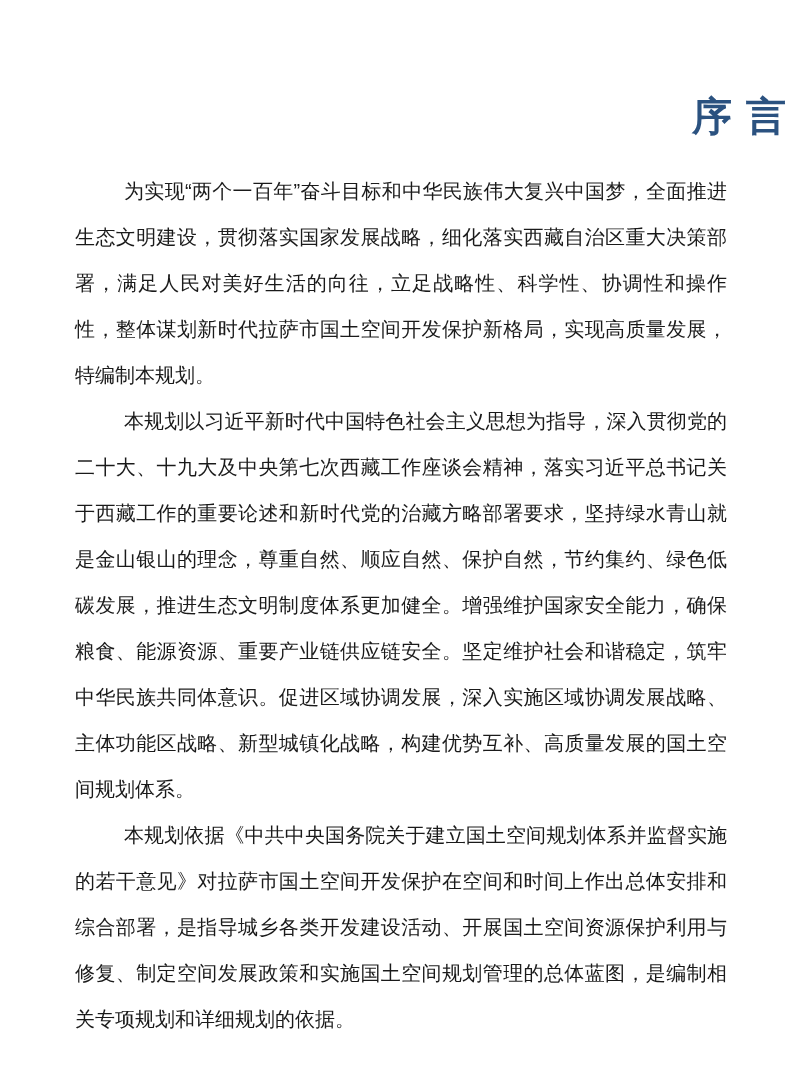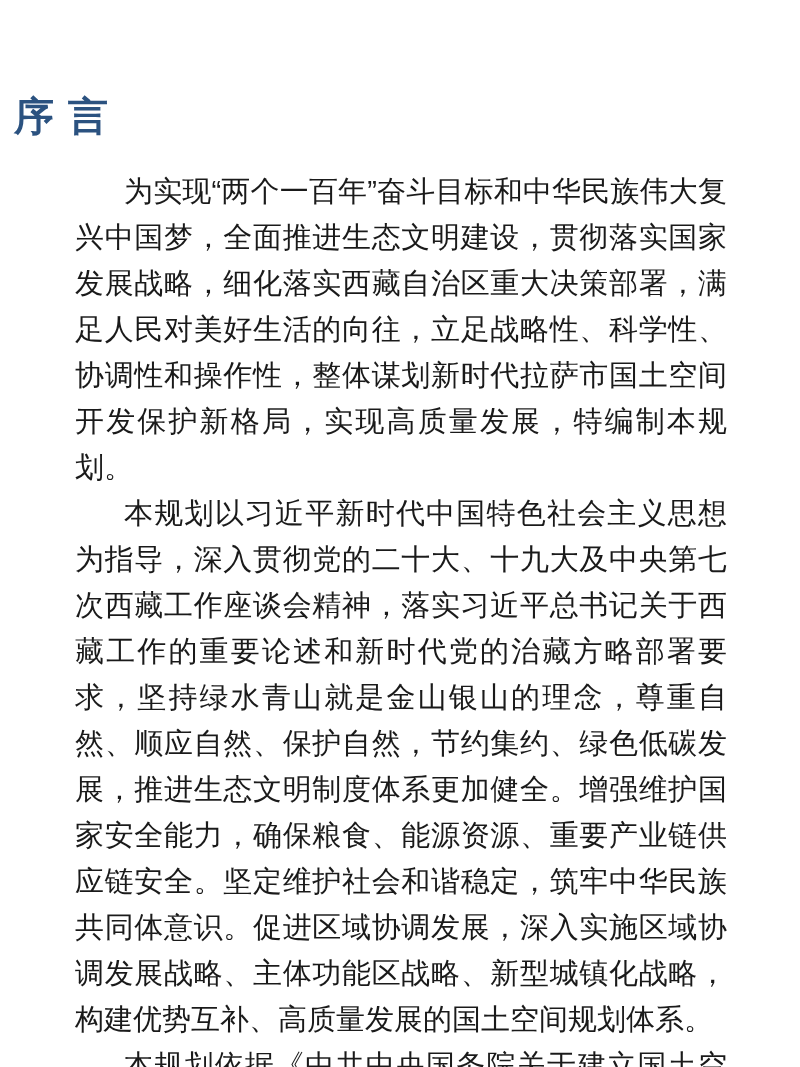--- a/index.html
+++ b/index.html
@@ -20,40 +20,40 @@
     overflow: hidden;
     margin: 0 auto;
     box-sizing: border-box;
   }
 
   .doc-title {
     position: absolute;
     top: 90px;
     left: 0;
     width: 800px;
-    text-align: left;
+    text-align: right;
     font-size: 40px;
     line-height: 52px;
     font-weight: 700;
     color: #2b5280;
     letter-spacing: 14px;
     text-indent: 14px;
     font-family: "Liberation Sans", "DejaVu Sans", sans-serif;
   }
 
   .body-block {
     position: absolute;
     top: 168px;
     left: 75px;
     width: 652px;
   }
 
   .para {
     margin: 0;
-    font-size: 29px;
+    font-size: 20px;
     line-height: 46px;
     color: #1a1a1a;
     text-align: justify;
     text-justify: inter-character;
     text-indent: 49px;
     font-weight: 400;
     letter-spacing: 0px;
     word-break: break-all;
     font-family: "Liberation Sans", "DejaVu Sans", sans-serif;
   }

